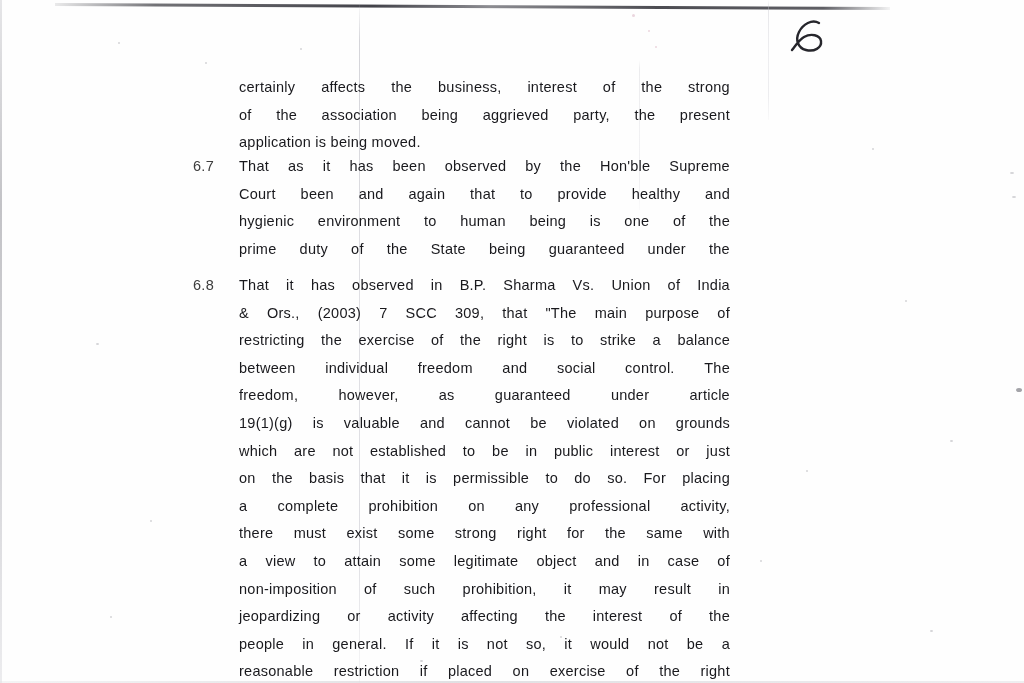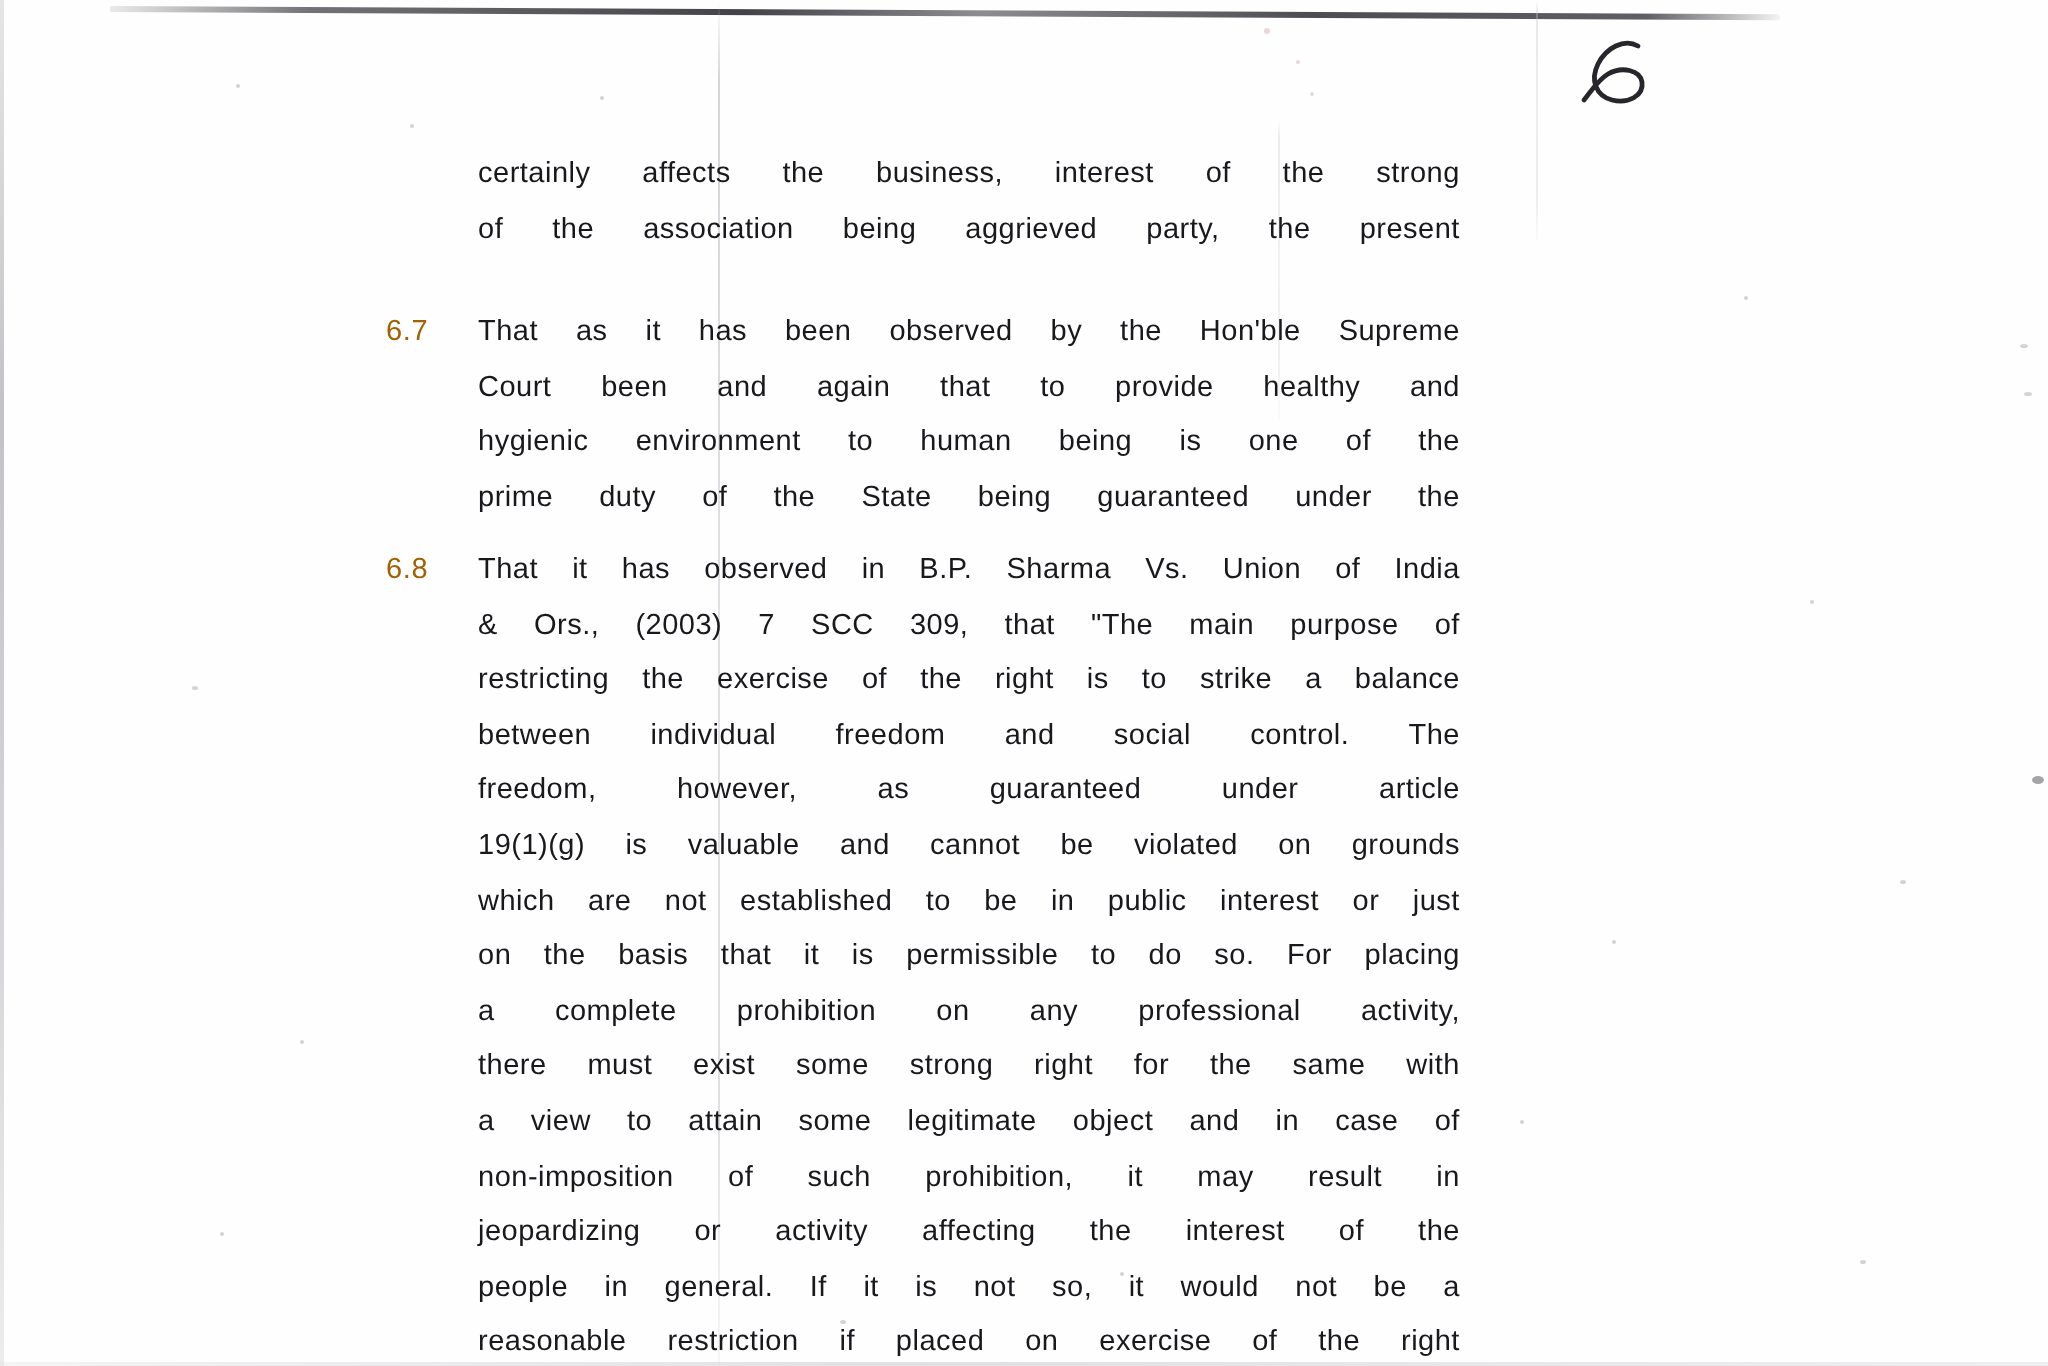--- a/index.html
+++ b/index.html
@@ -112,21 +112,21 @@
     position: absolute;
     display: flex;
     align-items: flex-start;
   }
 
   .para-number {
     width: 46px;
     flex: 0 0 46px;
     font-size: 14.5px;
     line-height: 27.6px;
-    color: #a16207;
+    color: #404040;
     letter-spacing: 0.3px;
     white-space: nowrap;
   }
 
   .para-lines {
     width: 491px;
     flex: 0 0 491px;
   }
 
   .doc-line {
@@ -218,20 +218,21 @@
         <div class="doc-line justify">
           <span>of</span>
             <span>the</span>
             <span>association</span>
             <span>being</span>
             <span>aggrieved</span>
             <span>party,</span>
             <span>the</span>
             <span>present</span>
         </div>
+        <div class="doc-line last">application is being moved.</div>
       </div>
     </div>
 
     <div class="para" style="left:193px; top:153px;">
       <div class="para-number">6.7</div>
       <div class="para-lines">
         <div class="doc-line justify">
           <span>That</span>
             <span>as</span>
             <span>it</span>

